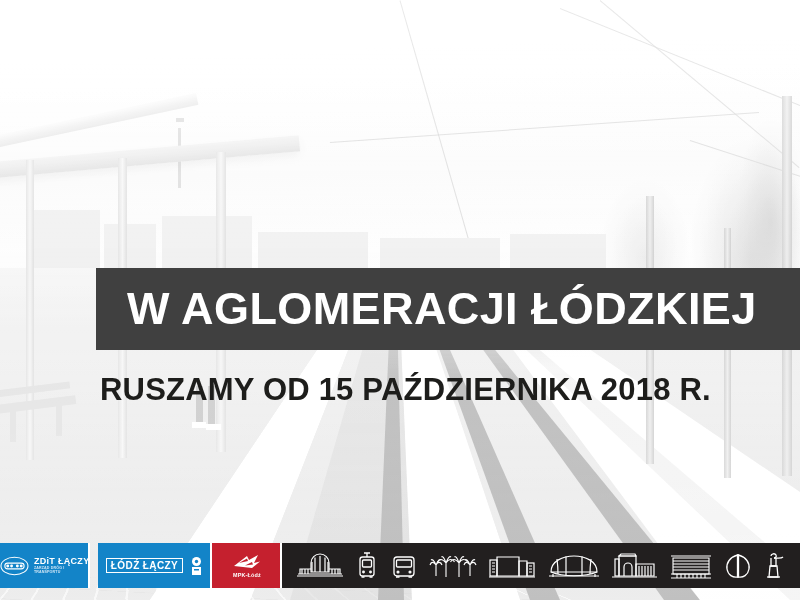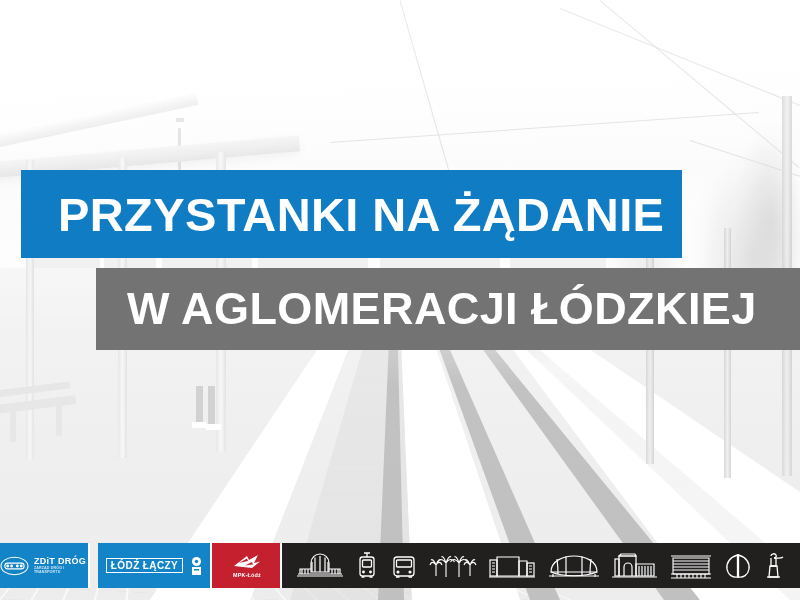--- a/index.html
+++ b/index.html
@@ -313,39 +313,39 @@
     <div class="bench bench-leg2"></div>
 
     <div class="person leg-a"></div>
     <div class="person leg-b"></div>
     <div class="person shoe-a"></div>
     <div class="person shoe-b"></div>
 
     <div class="wash"></div>
   </div>
 
-  <div class="banner" id="banner-1" style="background: rgb(15, 124, 196); color: rgb(255, 255, 255);">PRZYSTANKI NA ŻĄDANIE</div>
-
-  <div class="banner" id="banner-2" style="background: #737373; color: rgb(255, 255, 255);">W AGLOMERACJI ŁÓDZKIEJ</div>
-
+
+  <div class="banner" id="banner-2" style="background: #404040; color: rgb(255, 255, 255);">W AGLOMERACJI ŁÓDZKIEJ</div>
+
+  <div id="subhead" style="color: rgb(29, 29, 27);">RUSZAMY OD 15 PAŹDZIERNIKA 2018 R.</div>
 
   <div id="footer">
 
     <div class="logo-cell logo-zdit" id="cell-zdit" style="background: rgb(19, 132, 200);">
       <div class="zdit-wrap">
         <svg class="ico" width="30" height="20" viewBox="0 0 60 40">
           <ellipse cx="30" cy="20" rx="28" ry="18" fill="none" stroke="#ffffff" stroke-width="2.2"></ellipse>
           <rect x="10" y="14" width="40" height="12" rx="6" fill="none" stroke="#ffffff" stroke-width="2.2"></rect>
           <circle cx="16" cy="20" r="3" fill="#ffffff"></circle>
           <circle cx="24" cy="20" r="3" fill="#ffffff"></circle>
           <circle cx="36" cy="20" r="3" fill="#ffffff"></circle>
           <circle cx="44" cy="20" r="3" fill="#ffffff"></circle>
         </svg>
         <div class="zdit-txt">
-          <div class="zdit-main">ZDiT DRÓG</div>
+          <div class="zdit-main">ZDiT ŁĄCZY</div>
           <div class="zdit-sub">ZARZĄD DRÓG I TRANSPORTU</div>
         </div>
       </div>
       <span class="cell-sep"></span>
     </div>
 
     <div class="logo-cell logo-lodz" id="cell-lodz" style="background: rgb(19, 132, 200);">
       <div class="lodz-wrap">
         <div class="lodz-box">ŁÓDŹ ŁĄCZY</div>
         <svg class="ico" width="15" height="22" viewBox="0 0 30 44">

